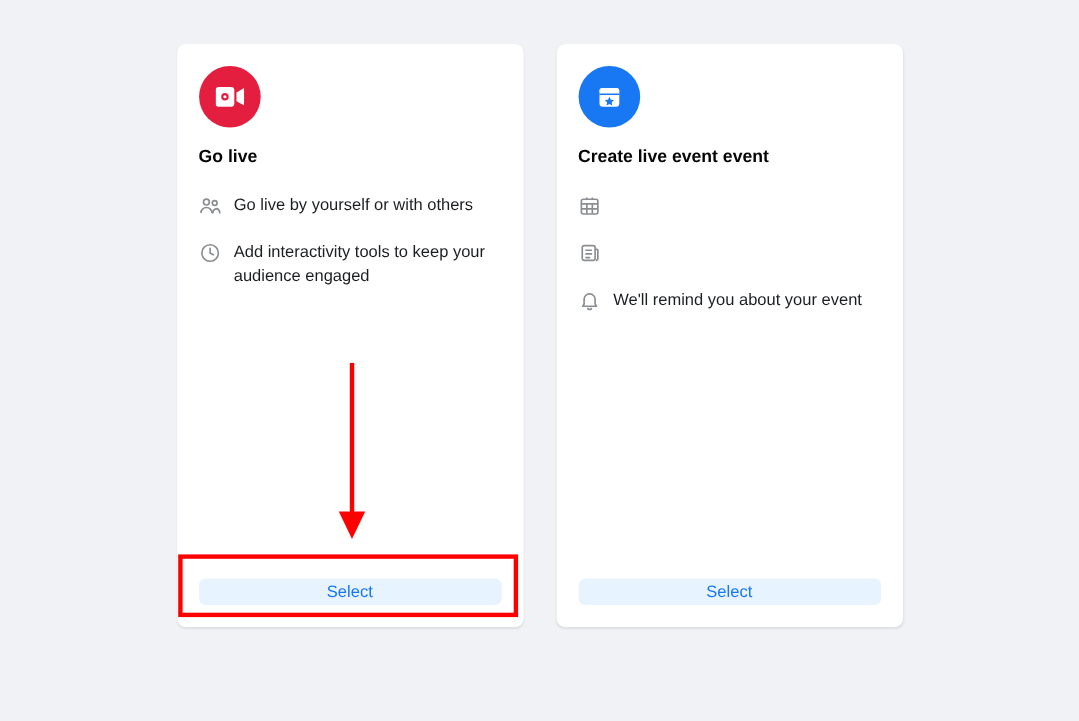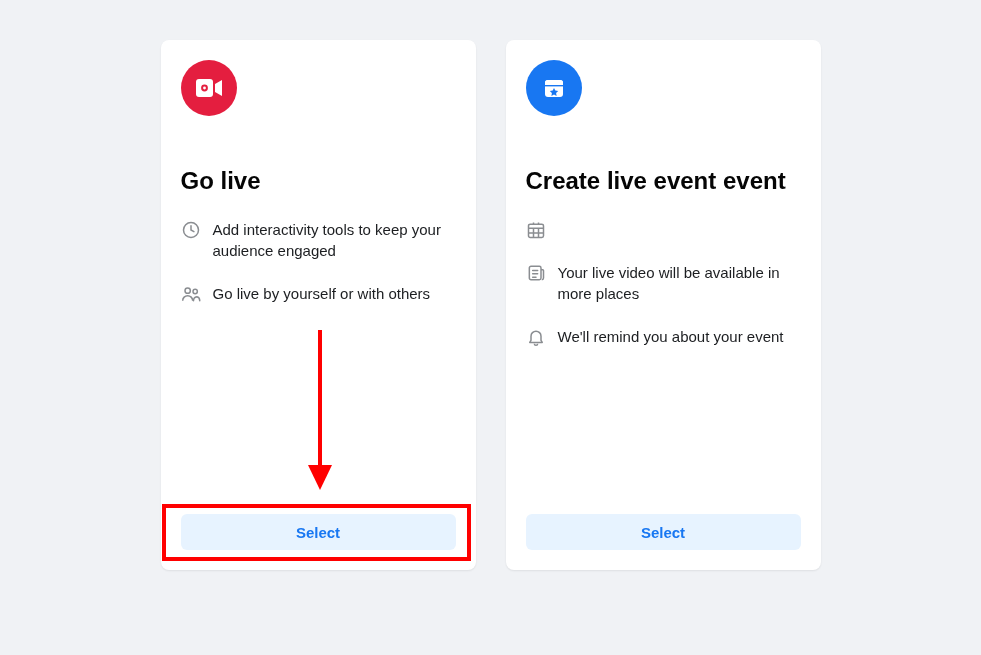--- a/index.html
+++ b/index.html
@@ -30,25 +30,24 @@
       height: 56px;
       border-radius: 50%;
       display: flex;
       align-items: center;
       justify-content: center;
       margin-bottom: 18px;
     }
     .icon-red { background: #e41e3f; }
     .icon-blue { background: #1877f2; }
     .card-title {
-      font-size: 24px;
+      font-size: 16px;
       font-weight: 700;
       color: #050505;
       margin-bottom: 24px;
-      margin-top: 33px;
     }
     .features { display: flex; flex-direction: column; gap: 22px; }
     .feature-row { display: flex; align-items: flex-start; gap: 12px; }
     .feature-icon {
       flex: 0 0 20px;
       width: 20px;
       height: 20px;
       display: flex;
       align-items: center;
       justify-content: center;
@@ -56,25 +55,25 @@
     }
     .feature-text {
       font-size: 15px;
       line-height: 1.4;
       color: #1c1e21;
     }
     .select-btn {
       margin-top: auto;
       background: #e7f3ff;
       color: #1877f2;
-      font-weight: 700;
+      font-weight: 400;
       font-size: 15px;
       border: none;
       border-radius: 6px;
-      height: 36px;
+      height: 24px;
       display: flex;
       align-items: center;
       justify-content: center;
       cursor: pointer;
       width: 100%;
     }
     .highlight-ring {
       position: absolute;
       border: 4px solid #ff0000;
       pointer-events: none;
@@ -94,36 +93,36 @@
       <circle cx="8.5" cy="10" r="3.4" fill="#e41e3f"></circle>
       <circle cx="8.5" cy="10" r="1.4" fill="#fff"></circle>
       <path d="M19 6 L26 2 L26 18 L19 14 Z" fill="#fff"></path>
     </svg>
   </div>
   <h2 class="card-title">Go live</h2>
   <div class="features">
     <div class="feature-row">
       <span class="feature-icon">
         <svg width="20" height="20" viewBox="0 0 24 24" fill="none" stroke="#8a8d91" stroke-width="1.8">
-          <circle cx="12" cy="12" r="9"></circle>
-          <path d="M12 7v5l3.5 2" stroke-linecap="round"></path>
-        </svg>
-      </span>
-      <span class="feature-text">Add interactivity tools to keep your audience engaged</span>
-    </div>
-    <div class="feature-row">
-      <span class="feature-icon">
-        <svg width="20" height="20" viewBox="0 0 24 24" fill="none" stroke="#8a8d91" stroke-width="1.8">
           <circle cx="8" cy="8" r="3.2"></circle>
           <path d="M2 20c0-3.3 2.7-6 6-6s6 2.7 6 6"></path>
           <circle cx="17" cy="9" r="2.6"></circle>
           <path d="M15 20c0-2.2 1.2-4.2 4-4.8 2 .4 3.5 2 3.5 4.8" stroke-linecap="round"></path>
         </svg>
       </span>
       <span class="feature-text">Go live by yourself or with others</span>
+    </div>
+    <div class="feature-row">
+      <span class="feature-icon">
+        <svg width="20" height="20" viewBox="0 0 24 24" fill="none" stroke="#8a8d91" stroke-width="1.8">
+          <circle cx="12" cy="12" r="9"></circle>
+          <path d="M12 7v5l3.5 2" stroke-linecap="round"></path>
+        </svg>
+      </span>
+      <span class="feature-text">Add interactivity tools to keep your audience engaged</span>
     </div>
   </div>
   <button class="select-btn">Select</button>
 </div>
 
 <div class="card">
   <div class="icon-circle icon-blue">
     <svg width="24" height="24" viewBox="0 0 24 24">
       <rect x="3" y="4" width="18" height="17" rx="3" fill="#fff"></rect>
       <rect x="3" y="4" width="18" height="5" rx="3" fill="#fff"></rect>
@@ -142,21 +141,20 @@
       </span>
     </div>
     <div class="feature-row">
       <span class="feature-icon">
         <svg width="20" height="20" viewBox="0 0 24 24" fill="none" stroke="#8a8d91" stroke-width="1.8">
           <rect x="4" y="4" width="14" height="16" rx="2"></rect>
           <path d="M18 8h2a1 1 0 011 1v9a2 2 0 01-2 2"></path>
           <path d="M8 9h6M8 13h6M8 17h4" stroke-linecap="round"></path>
         </svg>
       </span>
-      <span class="feature-text">Your live video will be available in more places</span>
     </div>
     <div class="feature-row">
       <span class="feature-icon">
         <svg width="20" height="20" viewBox="0 0 24 24" fill="none" stroke="#8a8d91" stroke-width="1.8">
           <path d="M6 16V11a6 6 0 1112 0v5l1.5 2.5H4.5L6 16z" stroke-linejoin="round"></path>
           <path d="M10 20a2 2 0 004 0"></path>
         </svg>
       </span>
       <span class="feature-text">We'll remind you about your event</span>
     </div>

